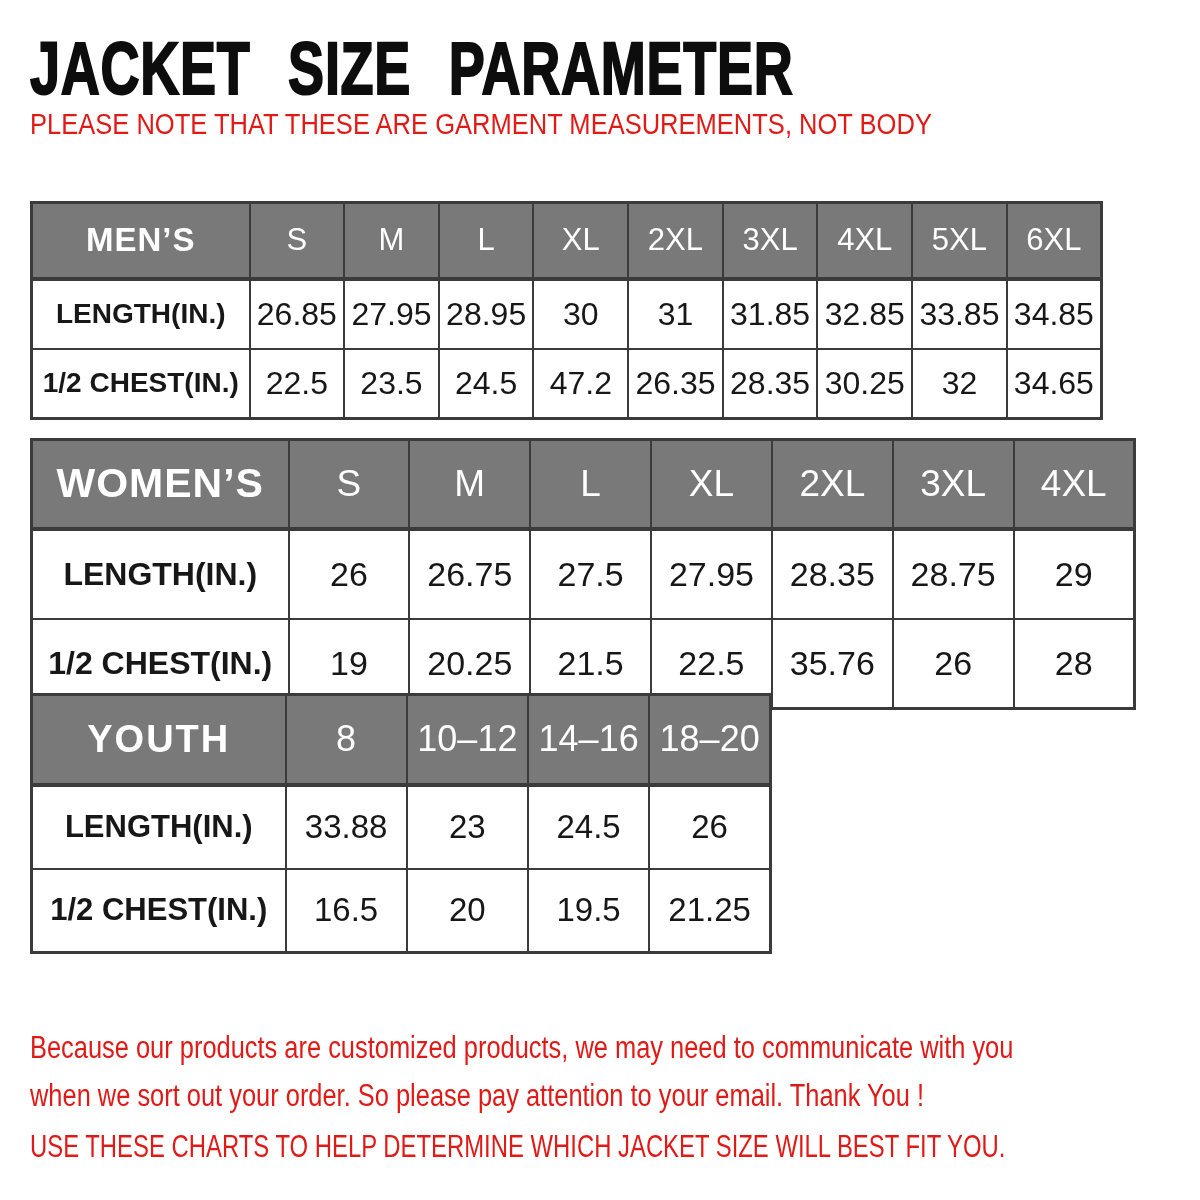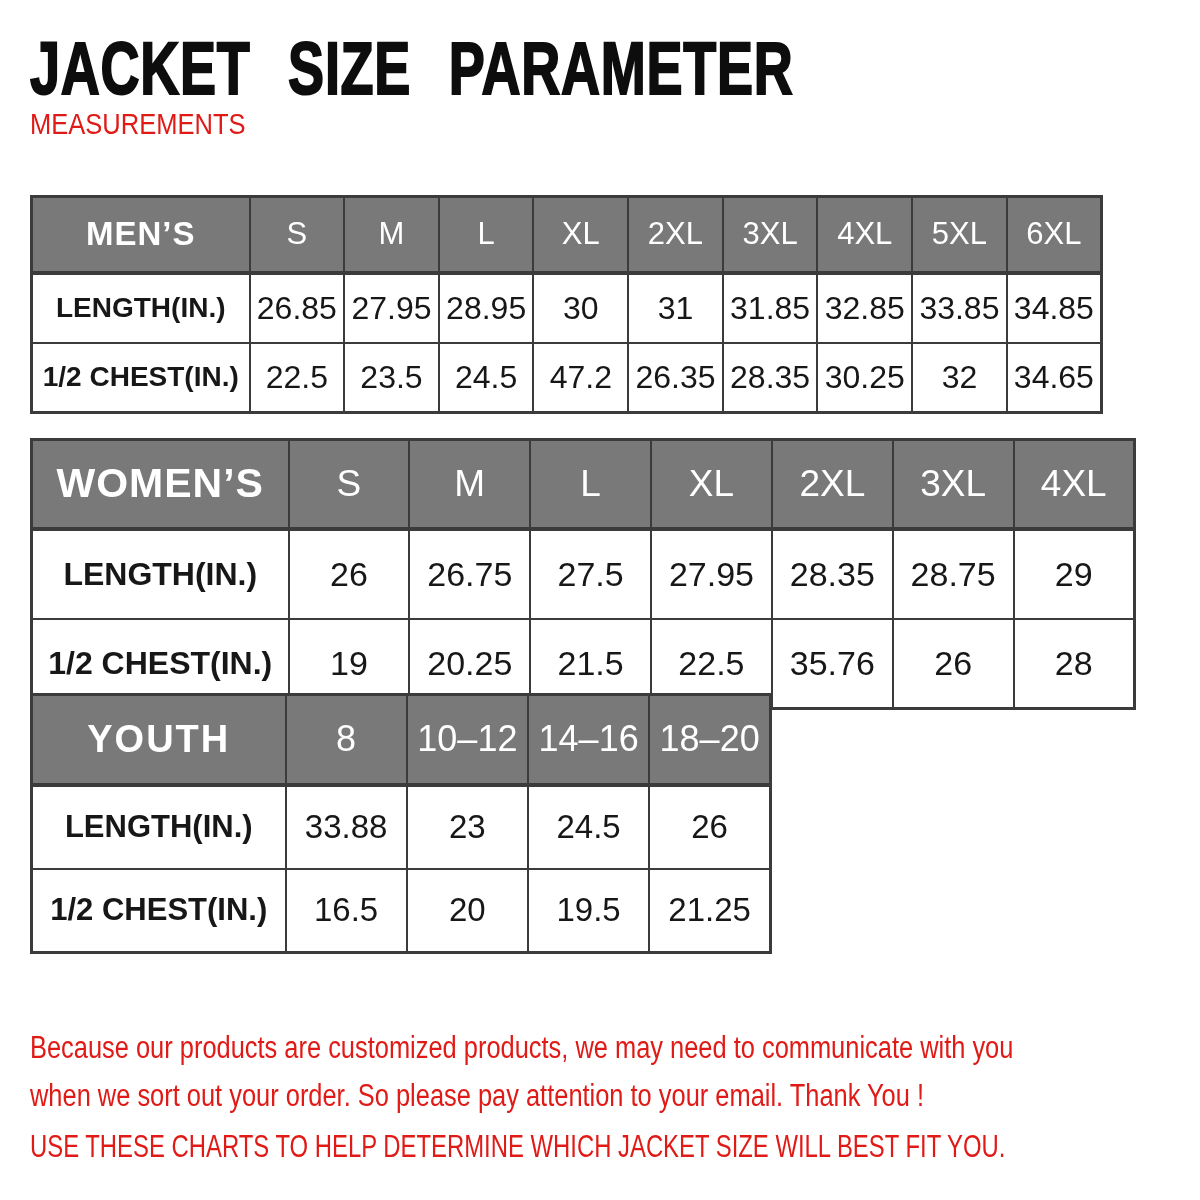--- a/index.html
+++ b/index.html
@@ -36,21 +36,21 @@
   .size-table th,.size-table td{
     border:2px solid var(--border);padding:0;text-align:center;vertical-align:middle;
   }
   .size-table thead th{
     background:var(--header-bg);color:var(--header-text);
     border-bottom:4px solid var(--border);font-weight:normal;
   }
   .size-table thead th.group{font-weight:bold;}
   .size-table td.rowlabel{font-weight:600;}
 
-  .mens{left:30px;top:195px;width:1073px;}
+  .mens{left:30px;top:201px;width:1073px;}
   .mens thead tr{height:76px;}
   .mens tbody tr{height:70px;}
   .mens thead th{font-size:31px;}
   .mens thead th.group{font-size:33px;letter-spacing:1px;}
   .mens td{font-size:32px;}
   .mens td.rowlabel{font-size:28px;}
 
   .womens{left:30px;top:438px;width:1106px;border-radius:31px;}
   .womens thead tr{height:89px;}
   .womens tbody tr{height:90px;}
@@ -66,21 +66,21 @@
   .youth thead th.group{font-size:38px;letter-spacing:2px;}
   .youth td{font-size:33px;}
   .youth td.rowlabel{font-size:31px;}
 </style>
 </head>
 <body style="--header-bg: #797979; --header-text: #ffffff; --border: #3b3b3b; --text-black: #171717; --red: #e01a16;">
 
 <div class="page-title">JACKET SIZE PARAMETER</div>
 
 <div class="note-block">
-  <div class="line"><span class="red-line">MEASUREMENTS</span></div>
+  <div class="line"><span class="red-line">PLEASE NOTE THAT THESE ARE GARMENT MEASUREMENTS, NOT BODY</span></div>
 </div>
 
 <div id="tables">
     <table class="size-table mens">
       <colgroup>
         <col style="width: 218px;">
         <col>
         <col>
         <col>
         <col>

